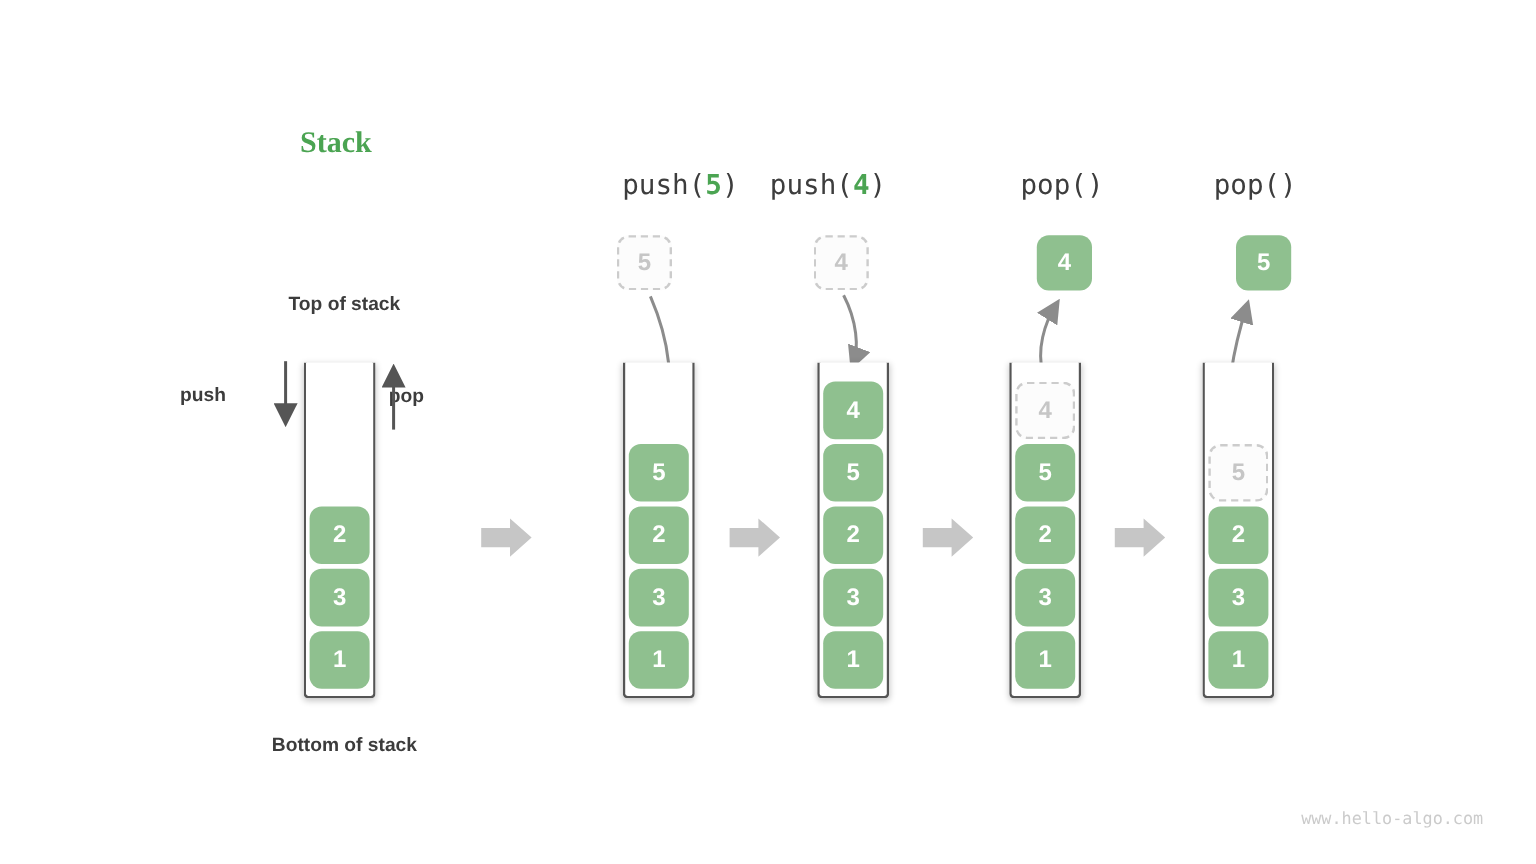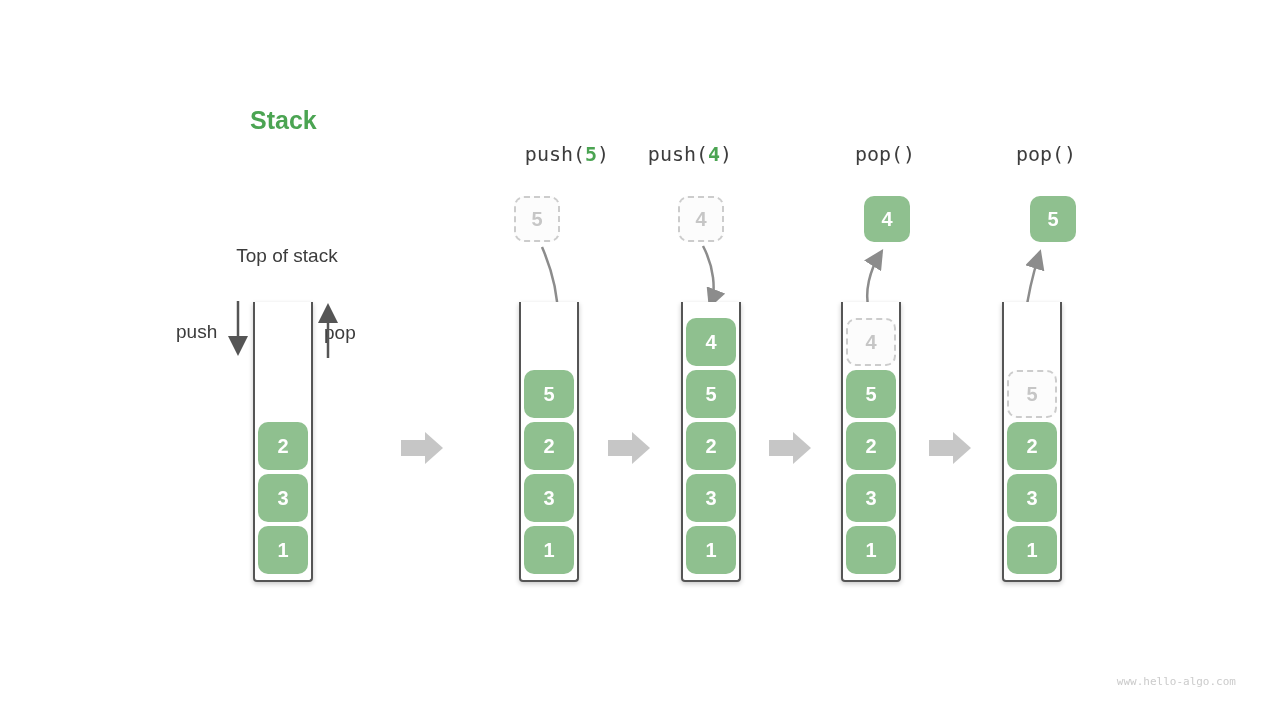--- a/index.html
+++ b/index.html
@@ -5,66 +5,67 @@
   * { margin:0; padding:0; box-sizing:border-box; }
   html,body { background:#ffffff; }
   .canvas {
     position:relative; width:1280px; height:720px; background:#ffffff;
     overflow:hidden; font-family:"Liberation Sans", sans-serif;
     --title-green:#4BA452; --box-green:#8FC08F; --box-text:#FFFFFF;
     --dashed-border:#CCCCCC; --dashed-text:#C6C6C6; --dashed-bg:#FCFCFC;
     --label-dark:#3C3C3C; --mono-dark:#3D3D3D; --wall-gray:#555555;
     --arrow-gray:#8C8C8C; --block-arrow-gray:#C6C6C6; --watermark-gray:#CBCBCB;
   }
-  .title { position:absolute; left:250px; top:106px; font-size:25px; font-weight:bold; color:var(--title-green); }
-  .side-label { position:absolute; font-size:19px; font-weight:normal; color:var(--label-dark); }
+  .title { position:absolute; left:250px; top:106px; font-size:25px; font-weight:bold; color:var(--title-green);font-family:Liberation Serif, serif; }
+  .side-label { position:absolute; font-size:16px; font-weight:bold; color:var(--label-dark); }
   .top-label { left:187px; top:245px; width:200px; text-align:center; }
   .bottom-label { left:187px; top:613px; width:200px; text-align:center; }
-  .push-label { left:176px; top:321px; }
+  .push-label { left:150px; top:321px; }
   .pop-label  { left:324px; top:322px; }
   .stack {
     position:absolute; top:302px; height:280px; width:60px;
     border-left:2px solid var(--wall-gray); border-right:2px solid var(--wall-gray);
     border-bottom:2px solid var(--wall-gray); border-radius:0 0 4px 4px;
     box-shadow:0 2px 5px rgba(0,0,0,0.22);
     display:flex; flex-direction:column; justify-content:flex-end; align-items:center;
     gap:4px; padding-bottom:6px; background:#fff;
   }
   .cell {
     width:50px; height:48px; border-radius:10px; flex:0 0 auto;
     display:flex; align-items:center; justify-content:center;
     font-size:20px; font-weight:bold;
   }
   .cell.solid  { background:var(--box-green); color:var(--box-text); }
   .cell.dashed { background:var(--dashed-bg); border:2px dashed var(--dashed-border); color:var(--dashed-text); }
   .float-box { position:absolute; top:196px; width:46px; height:46px; }
   .op {
     position:absolute; top:142px; width:220px; text-align:center; white-space:pre;
-    font-family:"DejaVu Sans Mono", monospace; font-size:20px; color:var(--mono-dark);
+    font-family:"DejaVu Sans Mono", monospace; font-size:23px; color:var(--mono-dark);
   }
   .op .arg { color:var(--title-green); font-weight:bold; }
   .watermark {
     position:absolute; right:44px; top:675px;
-    font-family:"DejaVu Sans Mono", monospace; font-size:11px; color:var(--watermark-gray);
+    font-family:"DejaVu Sans Mono", monospace; font-size:14px; color:var(--watermark-gray);
   }
   .overlay { position:absolute; left:0; top:0; pointer-events:none; }
   .curve { fill:none; stroke:var(--arrow-gray); stroke-width:2.5; }
   .straight { fill:none; stroke:var(--wall-gray); stroke-width:2.5; }
   .ah-gray-fill { fill:var(--arrow-gray); }
   .ah-dark-fill { fill:var(--wall-gray); }
   .block-arrow { fill:var(--block-arrow-gray); }
 </style>
 </head>
 <body>
 
 <div class="canvas" id="canvas" style="--title-green: #4BA452; --box-green: #8FC08F; --box-text: #FFFFFF; --dashed-border: #CCCCCC; --dashed-text: #C6C6C6; --dashed-bg: #FCFCFC; --label-dark: #3C3C3C; --mono-dark: #3D3D3D; --wall-gray: #555555; --arrow-gray: #8C8C8C; --block-arrow-gray: #C6C6C6; --watermark-gray: #CBCBCB;">
   <div class="title">Stack</div>
   <div class="side-label top-label">Top of stack</div>
   <div class="side-label push-label">push</div>
   <div class="side-label pop-label">pop</div>
+  <div class="side-label bottom-label">Bottom of stack</div>
 
   <svg class="overlay" width="1280" height="720">
     <defs>
       <marker id="ah-gray" viewBox="0 0 10 10" refX="7" refY="5" markerWidth="8" markerHeight="8" orient="auto">
         <path class="ah-gray-fill" d="M0,0 L10,5 L0,10 z"></path>
       </marker>
       <marker id="ah-dark" viewBox="0 0 10 10" refX="7" refY="5" markerWidth="8" markerHeight="8" orient="auto">
         <path class="ah-dark-fill" d="M0,0 L10,5 L0,10 z"></path>
       </marker>
     </defs>

